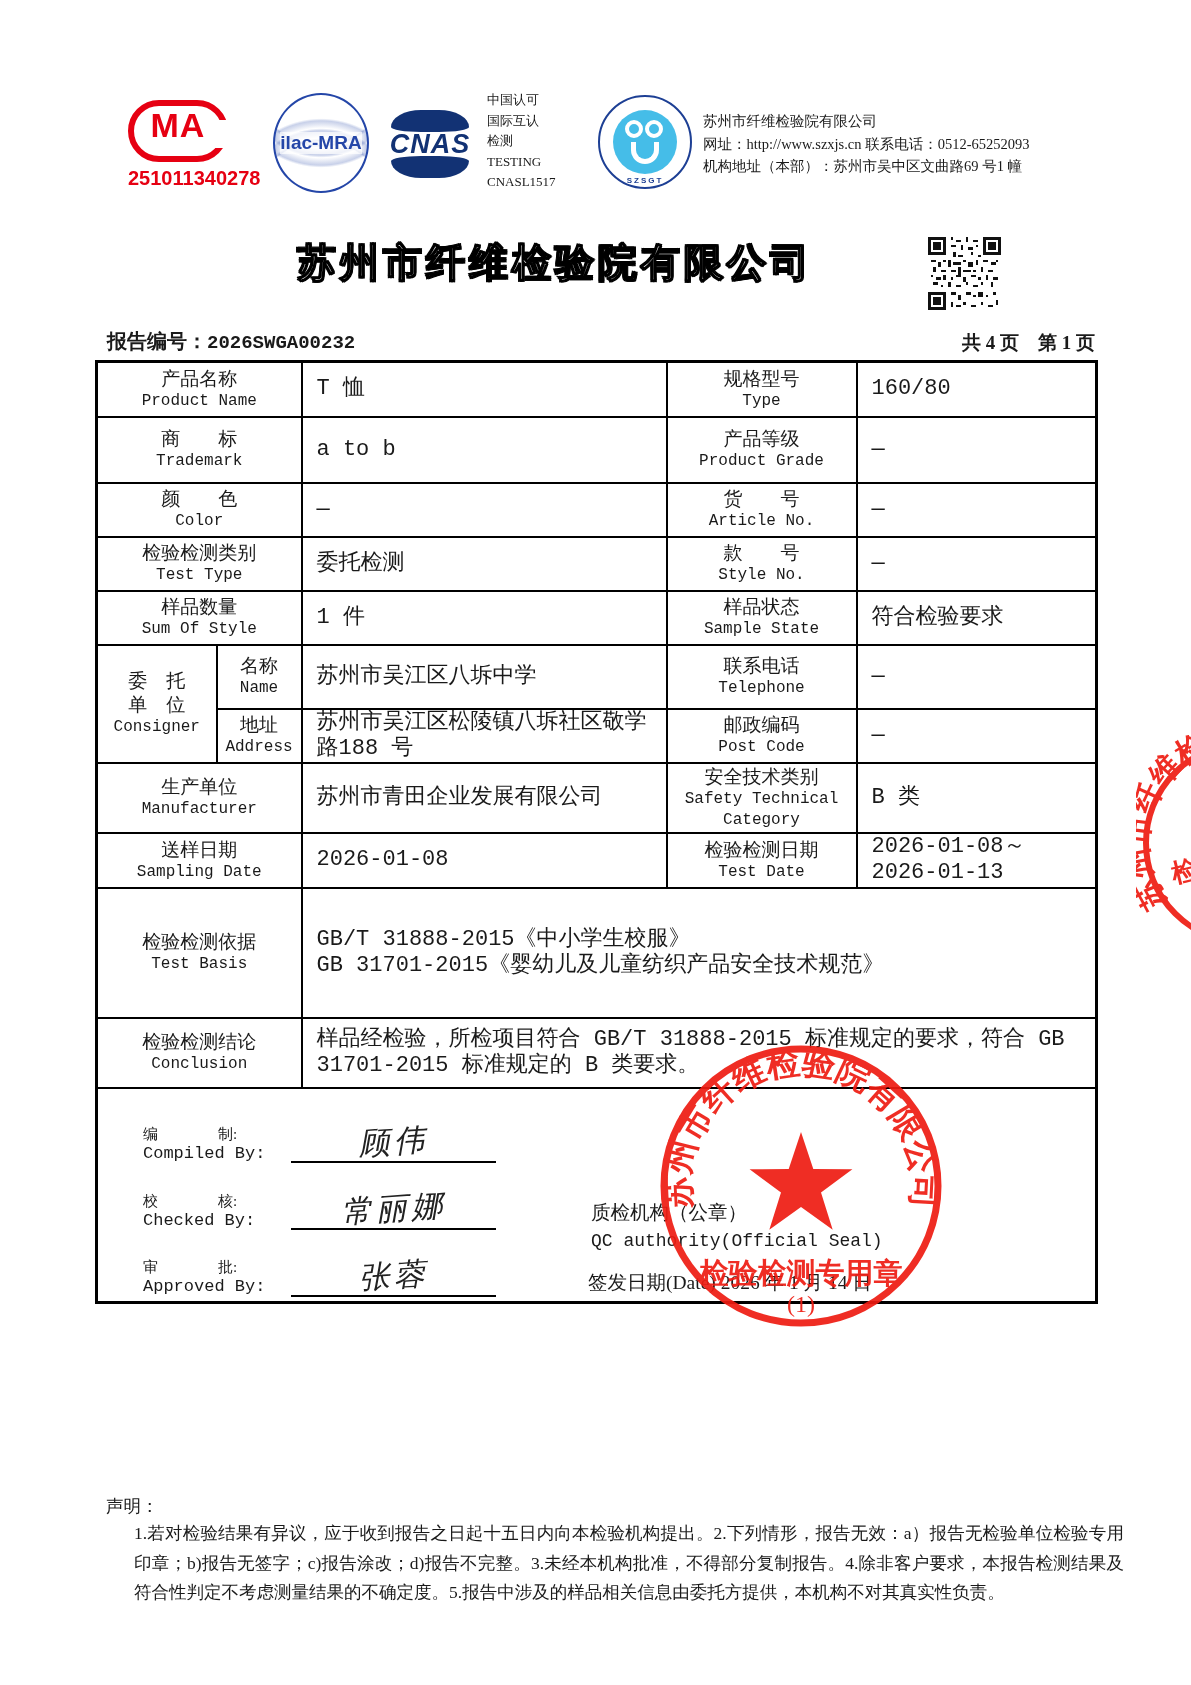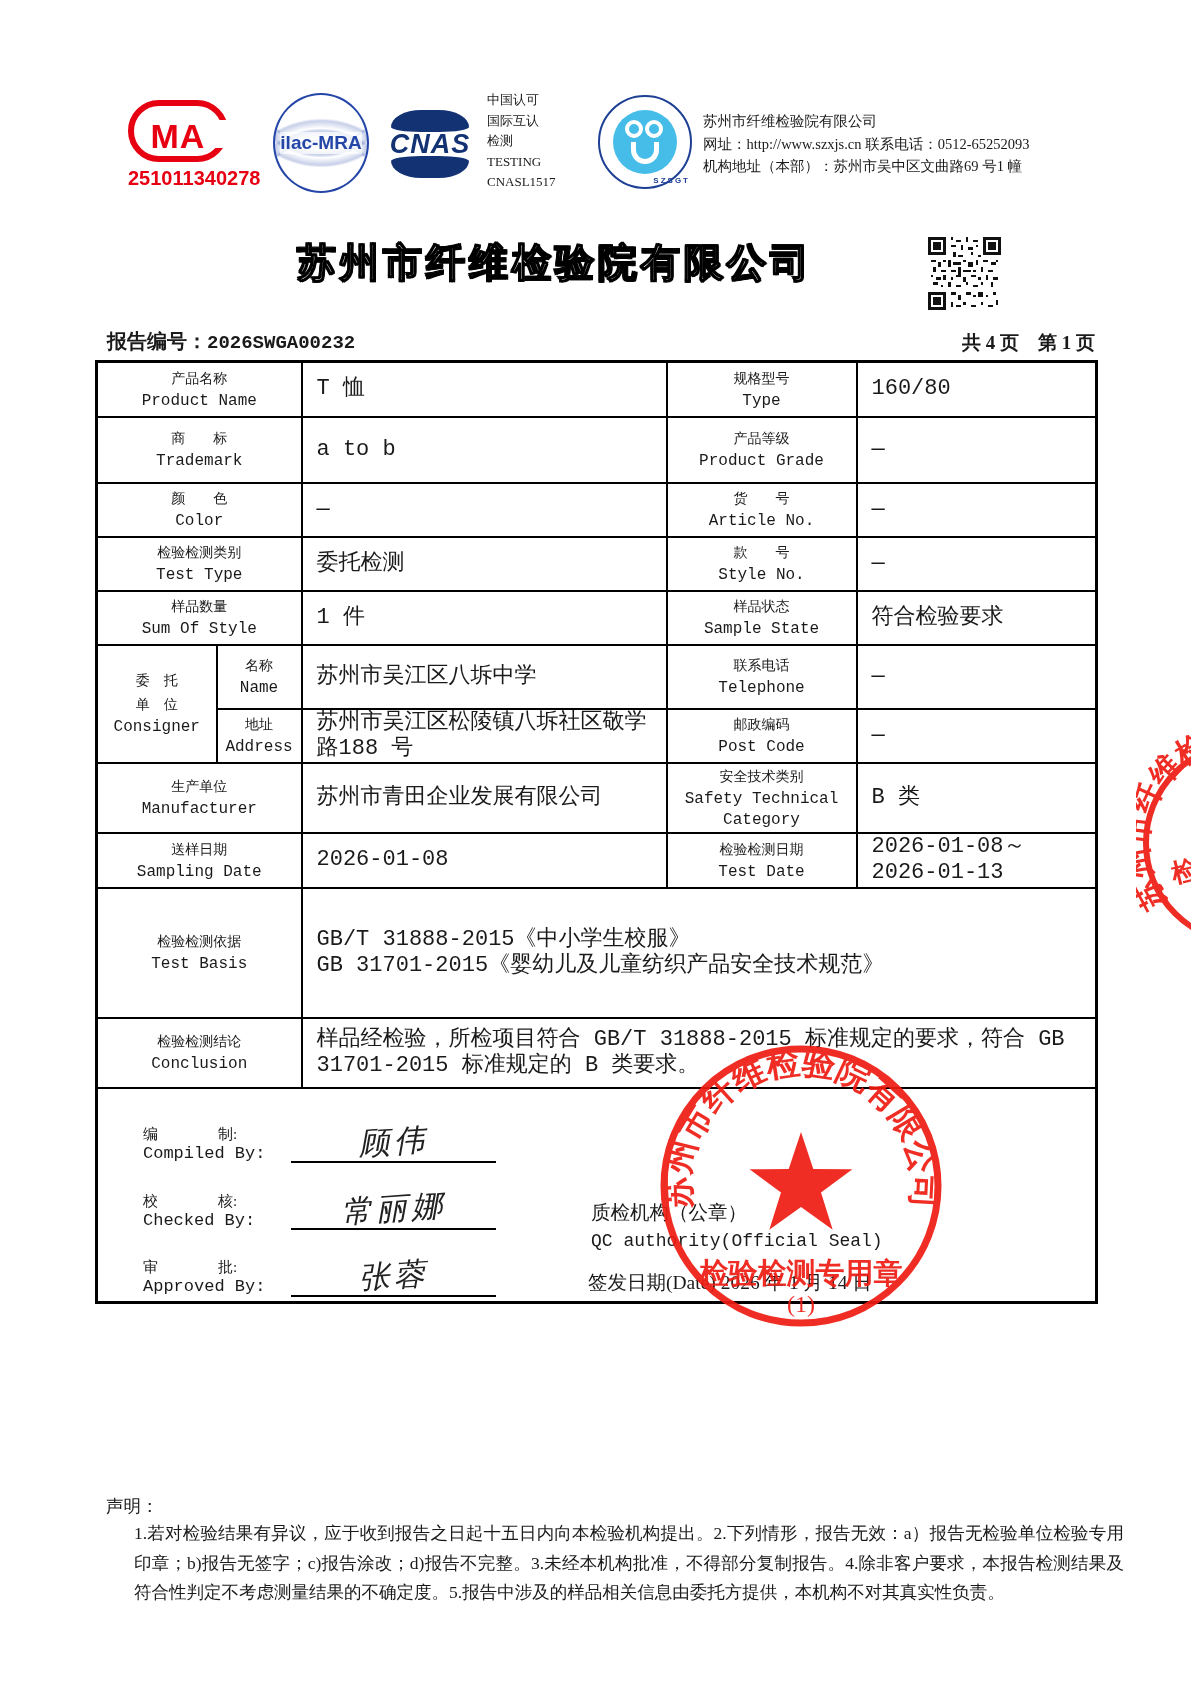--- a/index.html
+++ b/index.html
@@ -8,21 +8,21 @@
     position:relative; overflow:hidden; background:#fff;
     font-family:"Liberation Serif","DejaVu Serif",serif; color:#1a1a1a;
   }
   .abs { position:absolute; }
   .mono { font-family:"Liberation Mono","DejaVu Sans Mono",monospace; }
 
   
   .cma-box { left:128px; top:100px; width:104px; text-align:center; }
   .cma-shape {
     width:100px; height:62px; border:6px solid #e60012; border-radius:31px;
-    display:flex; align-items:flex-end; justify-content:center; position:relative;
+    display:flex; align-items:flex-start; justify-content:center; position:relative;
   }
   .cma-shape .cma-letters { color:#e60012; font-weight:bold; font-size:34px; letter-spacing:1px; font-family:"Liberation Sans",sans-serif; }
   .cma-shape:after { content:""; position:absolute; right:-6px; top:14px; width:14px; height:28px; background:#fff; }
   .cma-num { margin-top:5px; color:#e60012; font-weight:bold; font-size:20px; font-family:"Liberation Sans",sans-serif; letter-spacing:0; }
 
   .ilac { left:273px; top:93px; width:96px; height:100px; border-radius:50%;
     border:2px solid #2446a8; position:absolute; overflow:hidden;
     background:
       radial-gradient(circle at 50% -20%, transparent 55%, rgba(36,70,168,.25) 56%, transparent 58%, rgba(36,70,168,.25) 64%, transparent 66%, rgba(36,70,168,.25) 72%, transparent 74%),
       radial-gradient(circle at 50% 120%, transparent 55%, rgba(36,70,168,.25) 56%, transparent 58%, rgba(36,70,168,.25) 64%, transparent 66%, rgba(36,70,168,.25) 72%, transparent 74%);
@@ -37,21 +37,21 @@
   .cnas-letters { color:#123274; font-weight:bold; font-style:italic; font-size:27px; line-height:24px; font-family:"Liberation Sans",sans-serif; letter-spacing:1px; }
 
   .accred { left:487px; top:90px; font-size:13px; line-height:20.5px; }
 
   .szsgt { left:598px; top:95px; width:94px; height:94px; border-radius:50%;
     border:2px solid #1d3f94; position:absolute; display:flex; align-items:center; justify-content:center; }
   .szsgt-inner { width:64px; height:64px; border-radius:50%; background:#45bde8; position:relative; overflow:hidden; }
   .szsgt-inner .c1,.szsgt-inner .c2 { position:absolute; width:18px; height:18px; border:4px solid #fff; border-radius:50%; }
   .szsgt-inner .c1 { left:12px; top:10px; } .szsgt-inner .c2 { left:32px; top:10px; }
   .szsgt-inner .v { position:absolute; left:18px; top:32px; width:28px; height:22px; border-left:5px solid #fff; border-right:5px solid #fff; border-bottom:5px solid #fff; border-radius:0 0 14px 14px; }
-  .szsgt-ring-label { position:absolute; bottom:2px; left:0; right:0; text-align:right; font-size:8px; color:#1d3f94; font-weight:bold; letter-spacing:2px; font-family:"Liberation Sans",sans-serif;margin-top:22px; }
+  .szsgt-ring-label { position:absolute; bottom:2px; left:0; right:0; text-align:center; font-size:8px; color:#1d3f94; font-weight:bold; letter-spacing:2px; font-family:"Liberation Sans",sans-serif;margin-top:22px; }
 
   .company-info { left:703px; top:110px; font-size:14.5px; line-height:22.5px; }
 
   
   .title-wrap { left:95px; top:236px; width:920px; text-align:center; }
   .title-main {
     font-size:39px; font-weight:bold; letter-spacing:4px; color:#fff;
     -webkit-text-stroke:1.4px #000;
     text-shadow:-1px -1px 0 #000, 1px -1px 0 #000, -1px 1px 0 #000, 1px 1px 0 #000;
   }
@@ -65,21 +65,21 @@
   
   .report-meta-left { left:107px; top:328px; font-size:20px; font-weight:bold; }
   .report-meta-left .mono { font-size:19px; }
   .report-meta-right { top:330px; left:855px; width:240px; text-align:right; font-size:19px; font-weight:bold; }
 
   
   table.report { position:absolute; left:95px; top:360px; width:1000px;
     border-collapse:collapse; table-layout:fixed; border:3px solid #000; }
   table.report td { border:2px solid #000; vertical-align:middle; }
   td.lbl { text-align:center; }
-  td.lbl .zh { font-size:14px; line-height:24px; white-space:pre-line; }
+  td.lbl .zh { font-size:19px; line-height:24px; white-space:pre-line; }
   td.lbl .en { font-size:16px; line-height:21px; white-space:pre-line; font-family:"Liberation Mono","DejaVu Sans Mono",monospace; }
   td.val { padding-left:14px; padding-right:8px; font-size:22px; line-height:26px;
     font-family:Liberation Mono, monospace; white-space:pre-line; }
 
   
   .sig-cell { position:relative; }
   .sig-row { position:absolute; left:45px; }
   .sig-zh { font-size:15px; }
   .sig-en { font-size:17px; font-family:"Liberation Mono","DejaVu Sans Mono",monospace; }
   .sig-line { position:absolute; width:205px; border-bottom:2px solid #000; }

